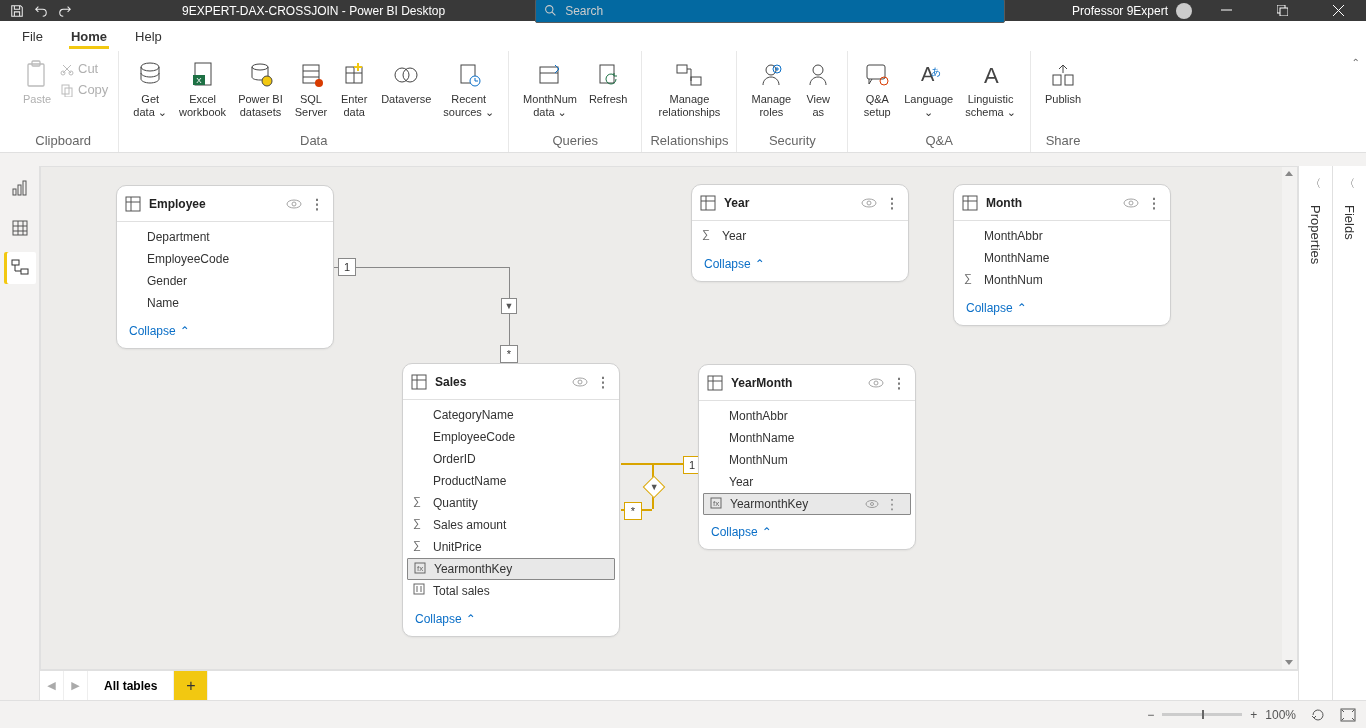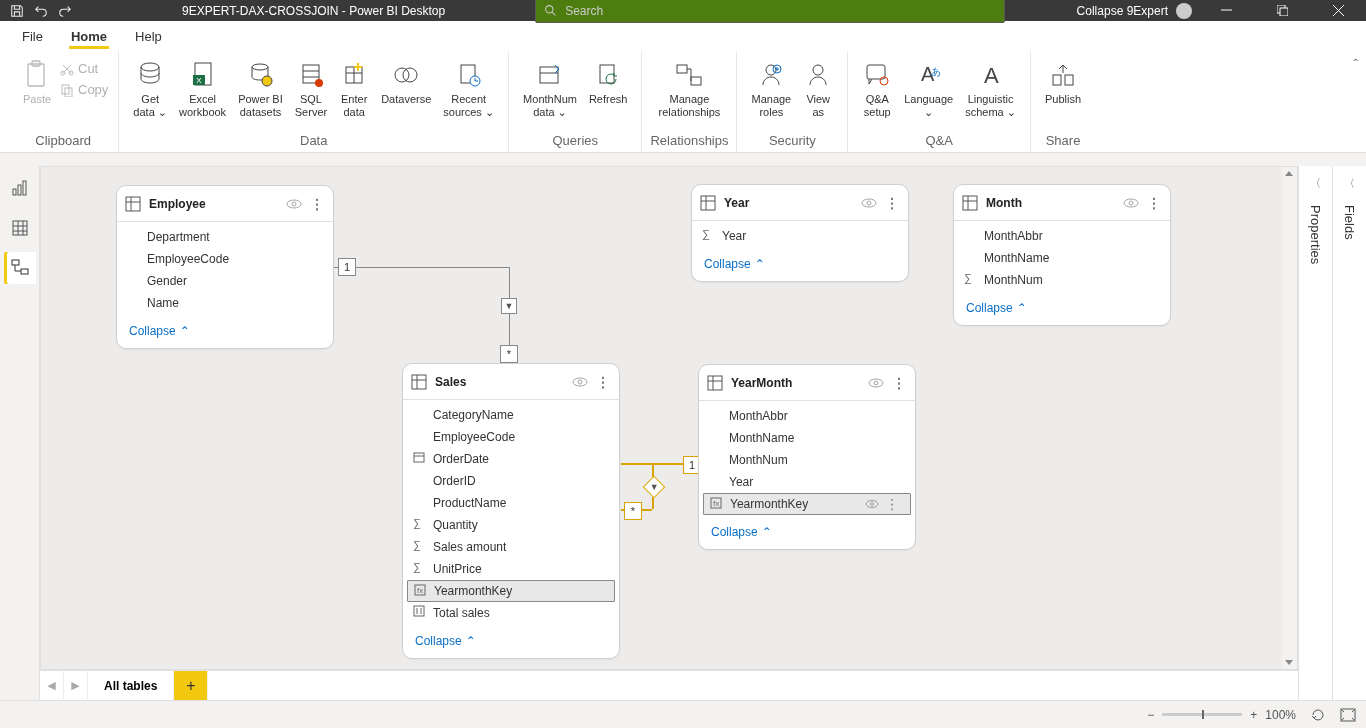--- a/index.html
+++ b/index.html
@@ -3,21 +3,21 @@
 <meta charset="utf-8">
 <style>
 * { box-sizing: border-box; margin: 0; padding: 0; font-family: "Segoe UI", Arial, sans-serif; }
 body { width: 1366px; height: 728px; background: #f3f2f1; overflow: hidden; position: relative; }
 
 
 .titlebar { height: 21px; background: #393939; color: #fff; display: flex; align-items: center; font-size: 12px; }
 .titlebar .qat { display: flex; align-items: center; gap: 6px; padding: 0 8px; }
 .titlebar .qat .ic { width: 18px; height: 18px; display: flex; align-items: center; justify-content: center; opacity: .9; cursor: pointer; }
 .titlebar .title { margin-left: 100px; }
-.titlebar .search-box { margin-left: 90px; width: 470px; height: 24px; background: #4d7c0f; border: 1px solid #5a5a5a; border-radius: 2px; display: flex; align-items: center; padding: 0 8px; color: #ccc; }
+.titlebar .search-box { margin-left: 90px; width: 470px; height: 24px; background: #0369a1; border: 1px solid #5a5a5a; border-radius: 2px; display: flex; align-items: center; padding: 0 8px; color: #ccc; }
 .titlebar .search-box .search-icon { margin-right: 8px; }
 .titlebar .right { margin-left: auto; display: flex; align-items: center; gap: 12px; padding-right: 6px; }
 .titlebar .user { display: flex; align-items: center; gap: 8px; }
 .titlebar .avatar { width: 16px; height: 16px; border-radius: 50%; background: #ccc; }
 .titlebar .winbtn { width: 44px; height: 34px; display: flex; align-items: center; justify-content: center; cursor: pointer; }
 
 
 .menubar { height: 30px; background: #fff; display: flex; align-items: center; padding: 8px 10px; font-size: 13px; gap: 4px; border-bottom: 0; }
 .menubar .menu-item { padding: 4px 12px; cursor: pointer; color: #333; position: relative; }
 .menubar .menu-item.active { font-weight:600; }
@@ -115,21 +115,21 @@
     <span class="search-icon">
         <svg width="13" height="13" viewBox="0 0 16 16">
           <circle cx="6.5" cy="6.5" r="4.5" fill="none" stroke="#ccc" stroke-width="1.3"></circle>
           <line x1="10" y1="10" x2="14" y2="14" stroke="#ccc" stroke-width="1.3"></line>
         </svg>
       </span>
     <span>Search</span>
   </div>
   <div class="right">
     <div class="user">
-      <span>Collapse 9Expert</span>
+      <span>Professor 9Expert</span>
       <span class="avatar"></span>
     </div>
     <div class="winbtn">
         <svg width="11" height="11">
           <line x1="0" y1="5" x2="11" y2="5" stroke="#fff" stroke-width="1"></line>
         </svg>
       </div>
     <div class="winbtn">
         <svg width="11" height="11">
           <rect x="0" y="0" width="8" height="8" fill="none" stroke="#fff"></rect>
@@ -570,29 +570,20 @@
           </span>
           <span class="dots">⋮</span>
         </span>
     </div>
     <div class="field-list">
       <div class="field">
           <span>CategoryName</span>
         </div>
       <div class="field">
           <span>EmployeeCode</span>
-        </div>
-      <div class="field">
-          <span class="fld-icon">
-            <svg width="12" height="12">
-              <rect x="1" y="2" width="10" height="9" fill="none" stroke="#666"></rect>
-              <line x1="1" y1="5" x2="11" y2="5" stroke="#666"></line>
-            </svg>
-          </span>
-          <span>OrderDate</span>
         </div>
       <div class="field">
           <span>OrderID</span>
         </div>
       <div class="field">
           <span>ProductName</span>
         </div>
       <div class="field">
           <span class="fld-icon">∑</span>
           <span>Quantity</span>

